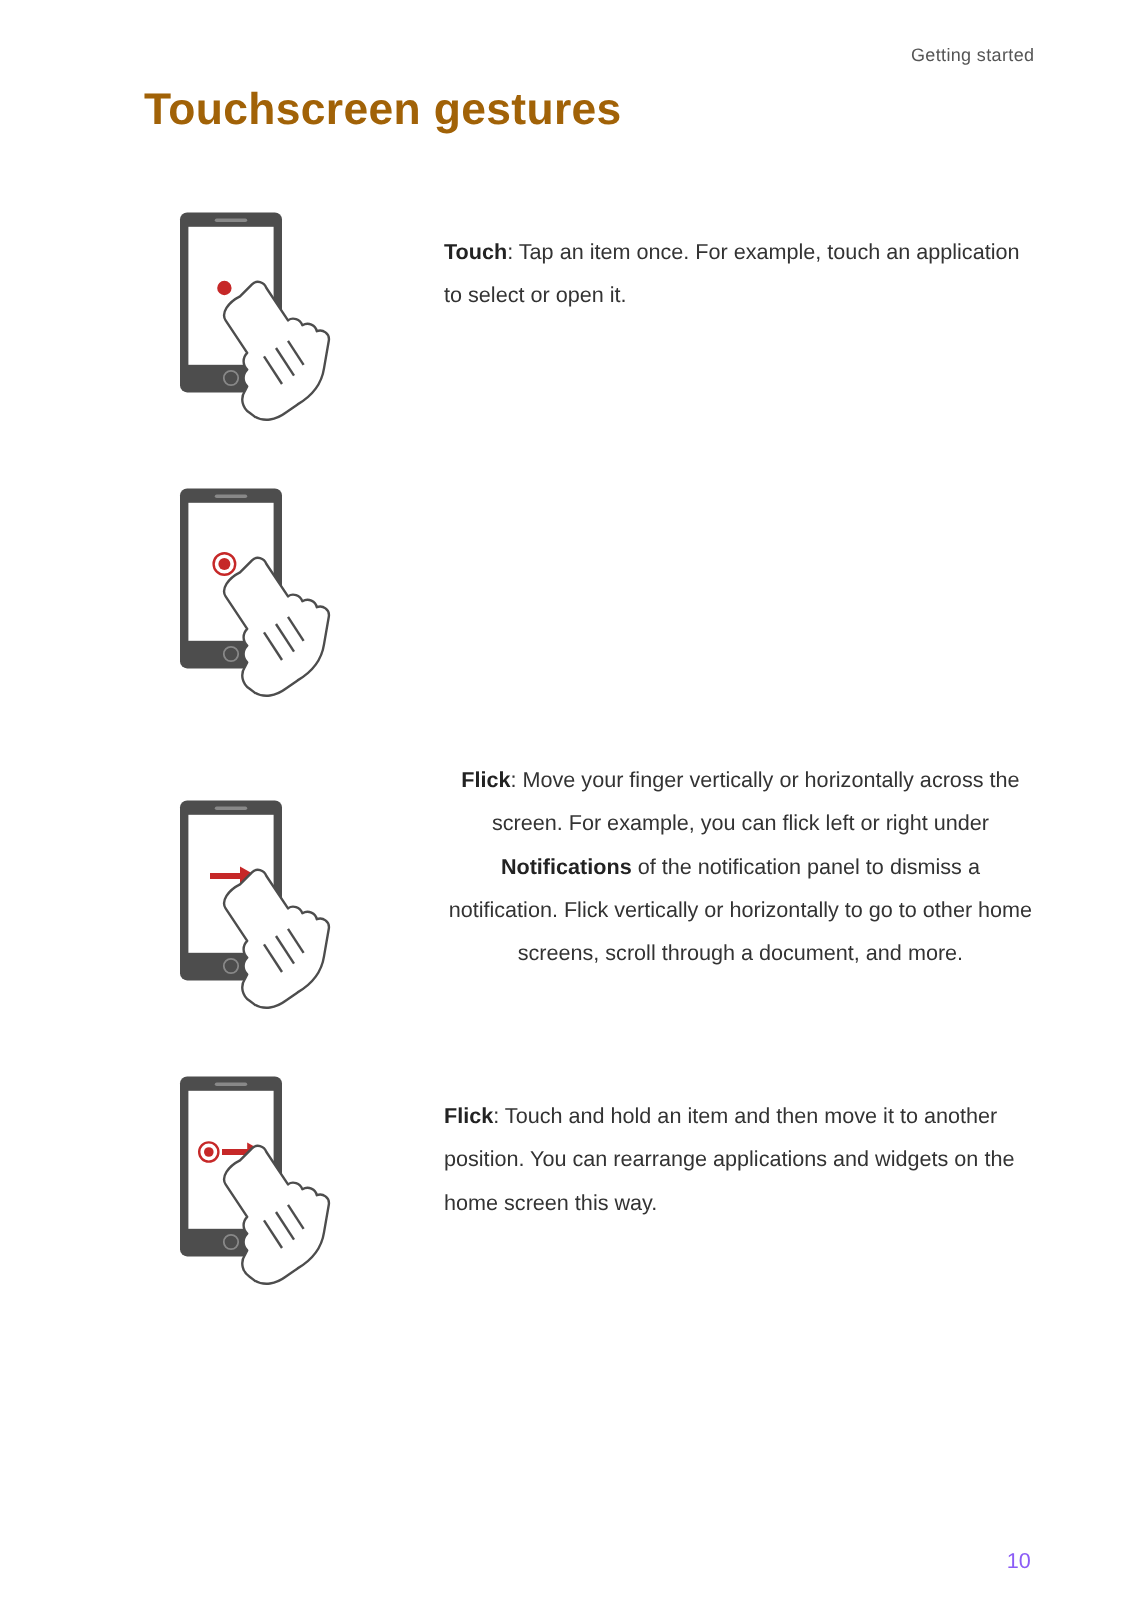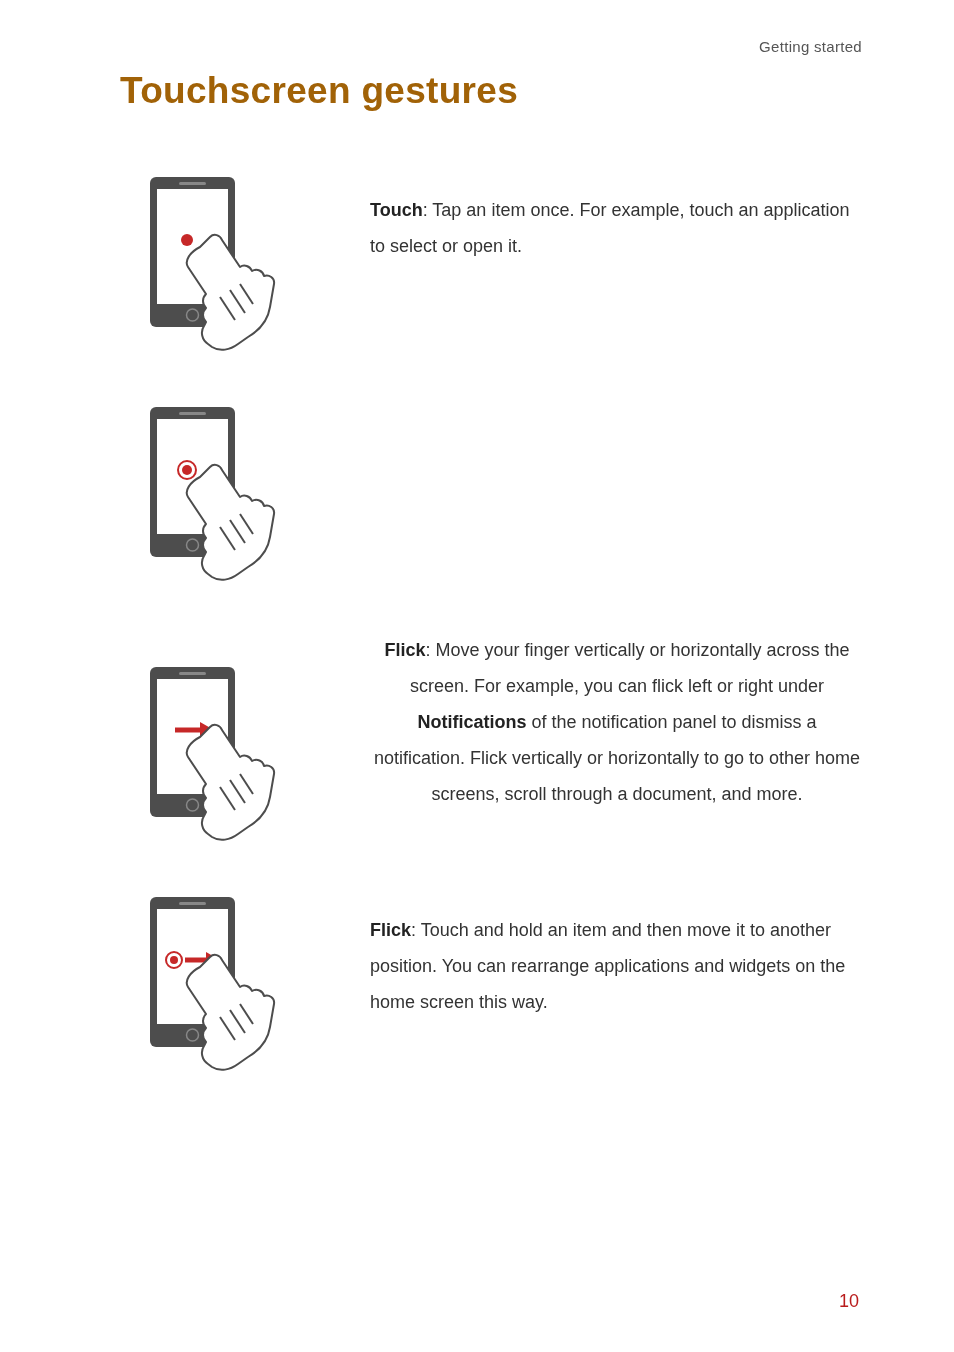--- a/index.html
+++ b/index.html
@@ -46,21 +46,21 @@
       line-height: 2.0;
       color: #333;
       padding-top: 20px;
     }
     .gesture-text b { font-weight: bold; color: #222; }
     .page-number {
       position: absolute;
       bottom: 40px;
       right: 95px;
       font-size: 18px;
-      color: #b91c1c;
+      color: #8b5cf6;
     }
     svg { display: block; }
   </style>
 </head>
 <body>
 
 <div class="header-label">Getting started</div>
 
 <h1 class="page-title">Touchscreen gestures</h1>
 

